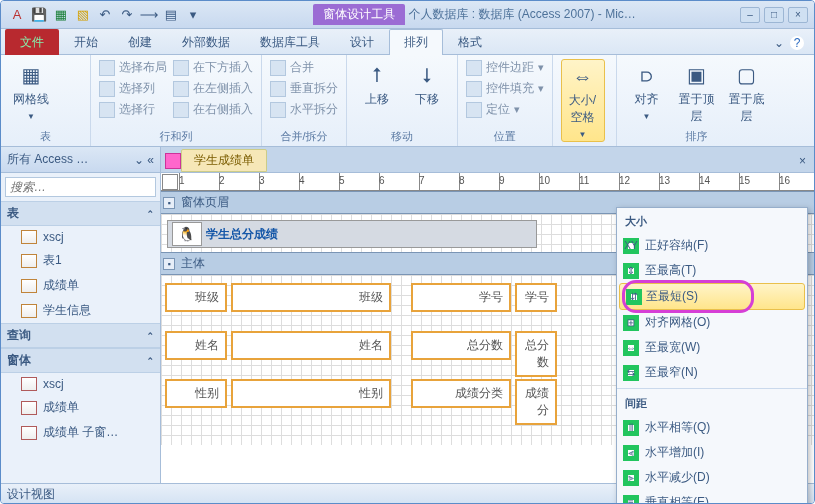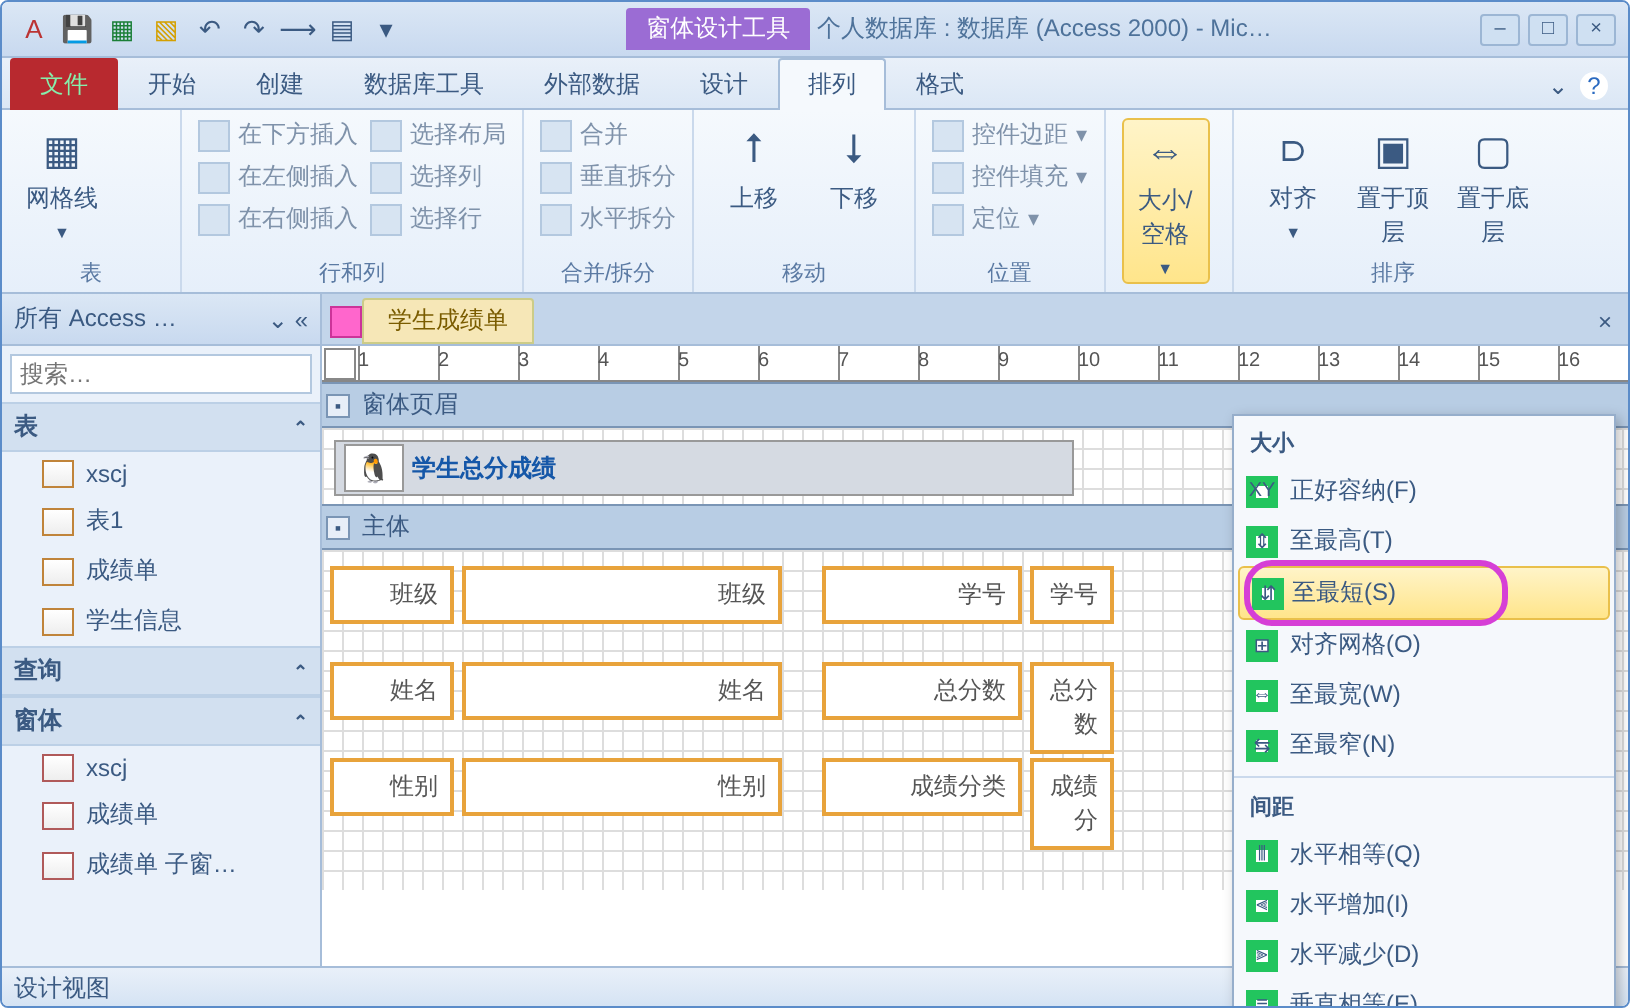--- a/index.html
+++ b/index.html
@@ -29,21 +29,21 @@
 .smallbtn { display:flex; align-items:center; gap:4px; color:#7f92aa; font-size:11px; white-space:nowrap;}
 .smallbtn .si { width:16px; height:16px; background:#d7e4f2; border:1px solid #b3c8df; display:inline-block;}
 .bigbtn.highlight { background: linear-gradient(#fff4c8,#ffe58b); border:1px solid #e9c04b; border-radius:3px;}
 .bigbtn .drop { font-size:8px; margin-top:2px;}
 
 .content { display: flex; height: calc(504px - 28px - 26px - 92px - 22px); }
 .navpane { width: 160px; border-right: 1px solid #a6bdd9; background: #eaf1fa; display:flex; flex-direction:column; overflow:hidden;}
 .navhead { background: linear-gradient(#dbe7f5,#c8d9ef); padding:4px 6px; display:flex; align-items:center; color:#3b5a82; border-bottom:1px solid #a6bdd9;}
 .navhead .spacer{flex:1;}
 .search { padding:4px;}
-.search input{ width:100%; border:1px solid #b3c8df; padding:2px 4px; color:#888; background:#fff;}
+.search input{ width:100%; border:1px solid #b3c8df; padding:2px 4px; font-style:italic; color:#888; background:#fff;}
 .navgroup-head { background:#d2e0f0; padding:3px 6px; color:#3b5a82; font-weight:bold; font-size:11px; border-top:1px solid #bcd0e6; border-bottom:1px solid #bcd0e6; display:flex; align-items:center;}
 .navgroup-head .caret{margin-left:auto; font-size:9px;}
 .navitem { padding:4px 6px 4px 20px; color:#3b5a82; display:flex; align-items:center; gap:6px; white-space:nowrap; overflow:hidden; text-overflow:ellipsis;}
 .navitem .oi{width:16px;height:14px;background:linear-gradient(#fff,#eee);border:1px solid #c0843a;flex-shrink:0;}
 .navitem .oi.f{border-color:#b05a5a;}
 
 .design { flex:1; background:#c3d5ea; position:relative; display:flex; flex-direction:column;}
 .formtab { display:flex; background:#c3d5ea; padding:2px 0 0 4px; align-items:center;}
 .formtab .ft { background:#f6e7b7; border:1px solid #cc8; padding:2px 12px; border-radius:2px 2px 0 0; color:#7a5c00;}
 .formtab .close{margin-left:auto; padding:0 8px; color:#3b5a82;}
@@ -87,35 +87,35 @@
     <span class="btn" style="color:#1a7f37;">▦</span>
     <span class="btn" style="color:#d4a000;">▧</span>
     <span class="btn">↶</span>
     <span class="btn">↷</span>
     <span class="btn">⟶</span>
     <span class="btn">▤</span>
     <span class="btn">▾</span>
   </div>
   <div class="title-center">
     <span class="contextual">窗体设计工具</span>
-    <span>个人数据库 : 数据库 (Access 2000) - Mic…</span>
+    <span>个人数据库 : 数据库 (Access 2007) - Mic…</span>
   </div>
   <div class="title-right">
     <span class="winbtn">–</span>
     <span class="winbtn">□</span>
     <span class="winbtn">×</span>
   </div>
 </div>
 
 <div class="tabs-row">
   <div class="tab file">文件</div>
   <div class="tab">开始</div>
   <div class="tab">创建</div>
+  <div class="tab">外部数据</div>
   <div class="tab">数据库工具</div>
-  <div class="tab">外部数据</div>
   <div class="tab">设计</div>
   <div class="tab active">排列</div>
   <div class="tab">格式</div>
   <div class="help">
     <span>⌄</span>
     <span style="color:#2a6ac1;background:#fff;border-radius:50%;width:14px;height:14px;display:inline-flex;align-items:center;justify-content:center;">?</span>
   </div>
 </div>
 
 <div class="ribbon">
@@ -132,43 +132,43 @@
       </div>
     </div>
     <div class="label">表</div>
   </div>
 
   <div class="rgroup">
     <div class="body">
       <div class="smallstack">
         <div class="smallbtn">
             <span class="si"></span>
+            <span>选择布局</span>
+          </div>
+        <div class="smallbtn">
+            <span class="si"></span>
+            <span>选择列</span>
+          </div>
+        <div class="smallbtn">
+            <span class="si"></span>
+            <span>选择行</span>
+          </div>
+      </div>
+      <div class="smallstack">
+        <div class="smallbtn">
+            <span class="si"></span>
             <span>在下方插入</span>
           </div>
         <div class="smallbtn">
             <span class="si"></span>
             <span>在左侧插入</span>
           </div>
         <div class="smallbtn">
             <span class="si"></span>
             <span>在右侧插入</span>
-          </div>
-      </div>
-      <div class="smallstack">
-        <div class="smallbtn">
-            <span class="si"></span>
-            <span>选择布局</span>
-          </div>
-        <div class="smallbtn">
-            <span class="si"></span>
-            <span>选择列</span>
-          </div>
-        <div class="smallbtn">
-            <span class="si"></span>
-            <span>选择行</span>
           </div>
       </div>
     </div>
     <div class="label">行和列</div>
   </div>
 
   <div class="rgroup">
     <div class="body">
       <div class="smallstack">
         <div class="smallbtn">

